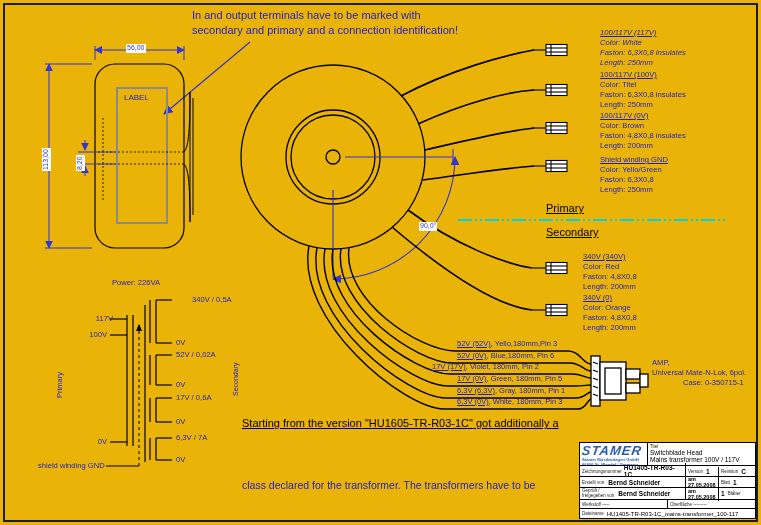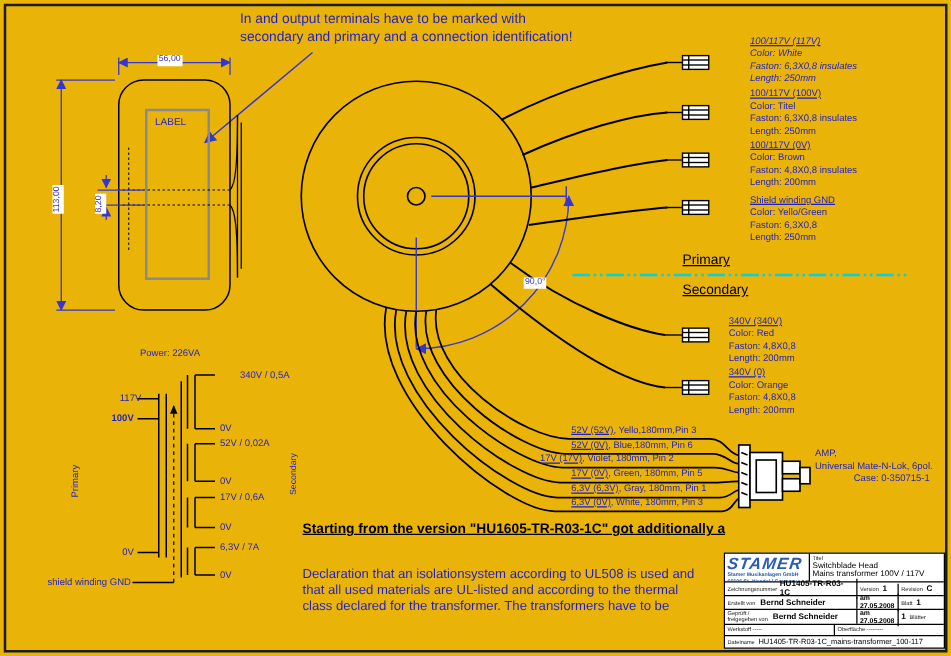--- a/index.html
+++ b/index.html
@@ -10,21 +10,21 @@
   .t{position:absolute;color:#1f1fc4;white-space:nowrap;line-height:1.22;}
   .blk{color:#000;}
   .u{text-decoration:underline;}
   .f8{font-size:7.6px;}
   .f7{font-size:7px;}
   .f11{font-size:11px;}
   .dim{color:#3535cf;font-size:7px;background:#fff;padding:0 1px;}
   .rot{transform:rotate(-90deg);transform-origin:0 0;}
   .termblock div{line-height:10px;}
   .pinrow{font-size:7.5px;}
-  .bold{font-weight:bold;}
+  .bold{font-weight:normal;}
   
   #tblock{position:absolute;left:579px;top:442px;width:177px;height:77px;border:1px solid #000;
           box-sizing:border-box;display:flex;flex-direction:column;font-size:5px;color:#000;background:#fff;}
   #tblock .row{display:flex;border-bottom:1px solid #000;box-sizing:border-box;}
   #tblock .cell{border-right:1px solid #000;box-sizing:border-box;padding:1px 2px;overflow:hidden;}
   #tblock .cell:last-child{border-right:none;}
   #tblock .lbl{font-size:4.5px;color:#222;}
   #tblock .val{font-size:6.5px;font-weight:bold;}
   .logoTxt{font-style:italic;font-weight:bold;font-size:13px;color:#2a5db0;letter-spacing:1px;
            transform:skewX(-8deg);line-height:13px;}
@@ -265,36 +265,34 @@
   <div class="t pinrow" style="left:457px;top:397px;"><span class="u">6,3V (0V)</span><span>, White, 180mm, Pin 3</span></div>
 
   <div class="t f8" style="left:652px;top:358px;">AMP,</div>
   <div class="t f8" style="left:652px;top:368px;">Universal Mate-N-Lok, 6pol.</div>
   <div class="t f8" style="left:683px;top:378px;">Case: 0-350715-1</div>
 
   <div class="t f8" style="left:112px;top:278px;">Power: 226VA</div>
   <div class="t f8 rot" style="left:55px;top:398px;">Primary</div>
   <div class="t f7 rot" style="left:232px;top:396px;">Secondary</div>
   <div class="t f8" style="left:83px;top:314px;width:30px;text-align:right;">117V</div>
-  <div class="t f8" style="left:77px;top:330px;width:30px;text-align:right;font-weight:bold;">100V</div>
+  <div class="t f8" style="left:77px;top:330px;width:30px;text-align:right;">100V</div>
   <div class="t f8" style="left:77px;top:437px;width:30px;text-align:right;">0V</div>
   <div class="t f8" style="left:38px;top:461px;">shield winding GND</div>
   <div class="t f8" style="left:192px;top:295px;">340V / 0,5A</div>
   <div class="t f8" style="left:176px;top:338px;">0V</div>
   <div class="t f8" style="left:176px;top:350px;">52V / 0,02A</div>
   <div class="t f8" style="left:176px;top:380px;">0V</div>
   <div class="t f8" style="left:176px;top:393px;">17V / 0,6A</div>
   <div class="t f8" style="left:176px;top:417px;">0V</div>
   <div class="t f8" style="left:176px;top:433px;">6,3V / 7A</div>
   <div class="t f8" style="left:176px;top:455px;">0V</div>
 
   <div class="t f11 blk bold u" style="left:242px;top:417px;">Starting from the version "HU1605-TR-R03-1C" got additionally a</div>
 
-  <div class="t" style="left:242px;top:453px;font-size:10.5px;">Declaration that an isolationsystem according to UL508 is used and</div>
-  <div class="t" style="left:242px;top:466px;font-size:10.5px;">that all used materials are UL-listed and according to the thermal</div>
   <div class="t" style="left:242px;top:479px;font-size:10.5px;">class declared for the transformer. The transformers have to be</div>
 
   <div id="tblock">
     <div class="row" style="height:23px;">
       <div class="cell" style="width:68px;">
         <div class="logoTxt">STAMER</div>
         <div class="logoSub">Stamer Musikanlagen GmbH</div>
         <div class="logoSub">66606 St. Wendel / Germany</div>
       </div>
       <div class="cell" style="flex:1;">

